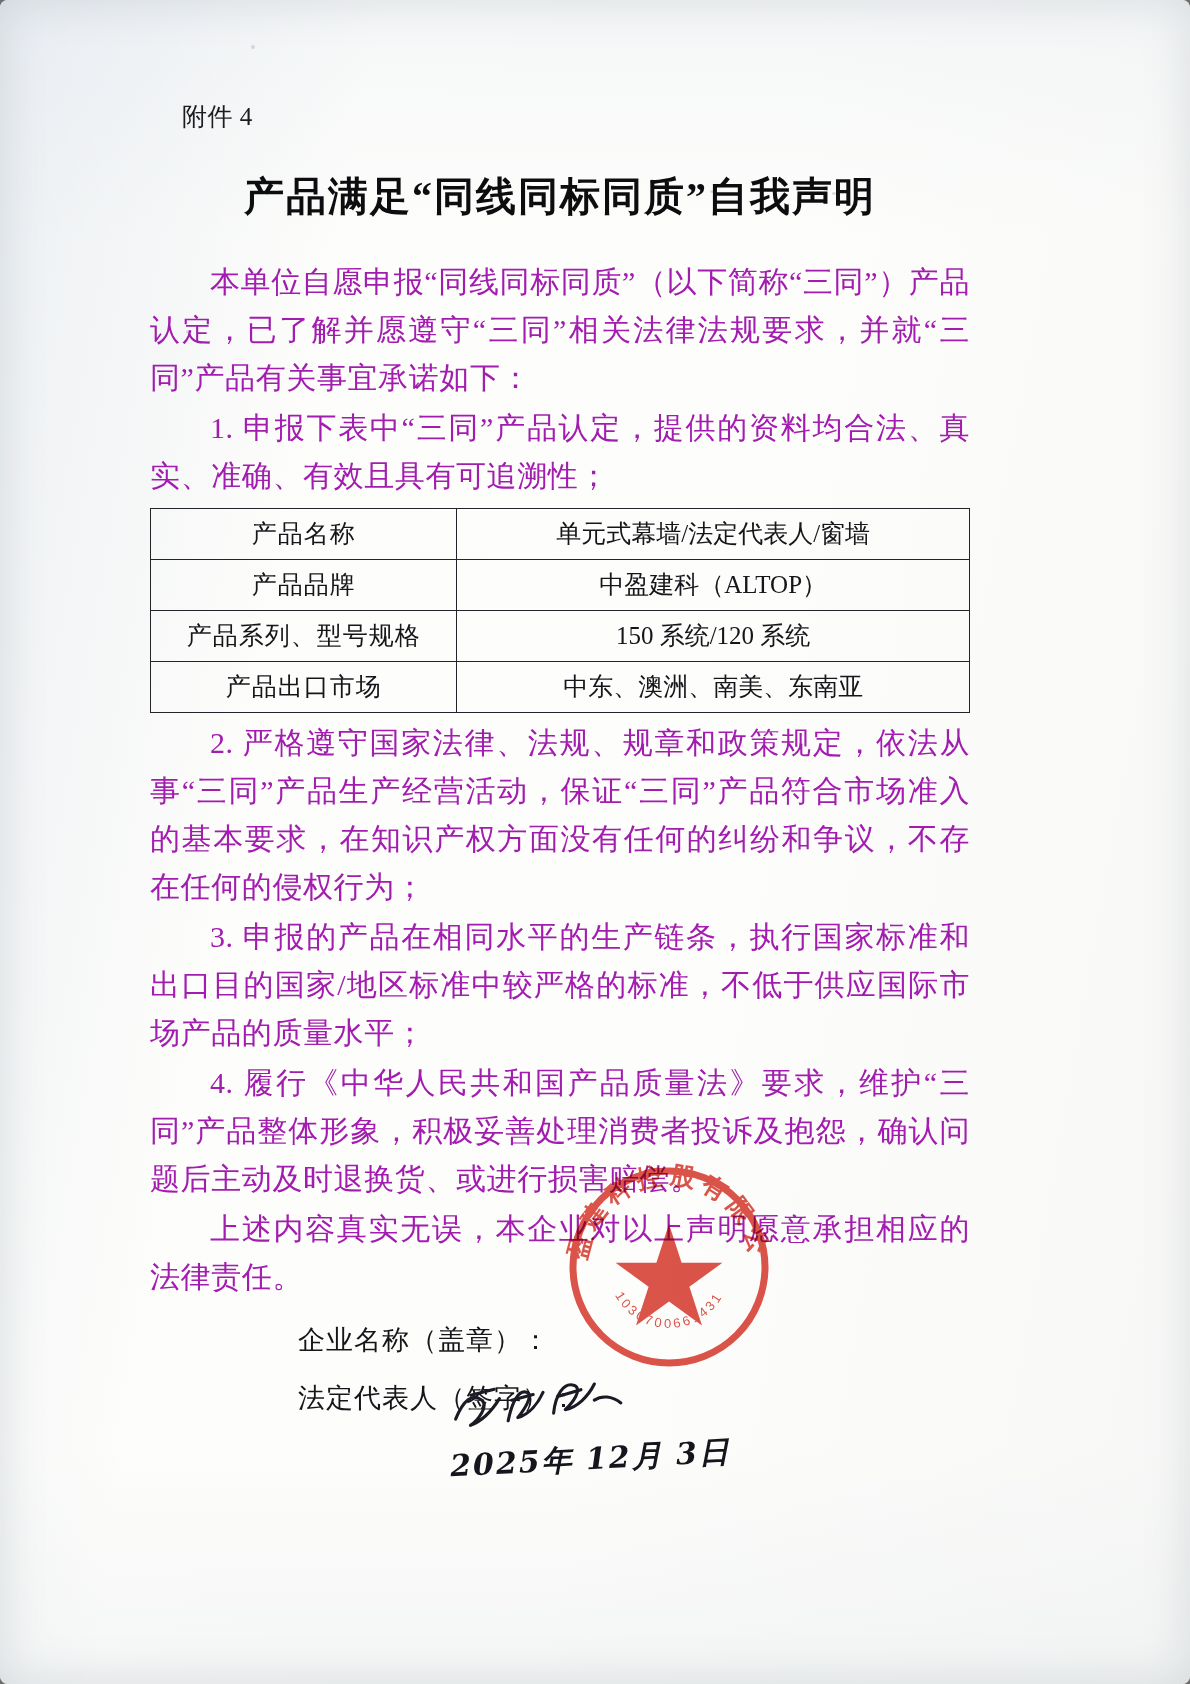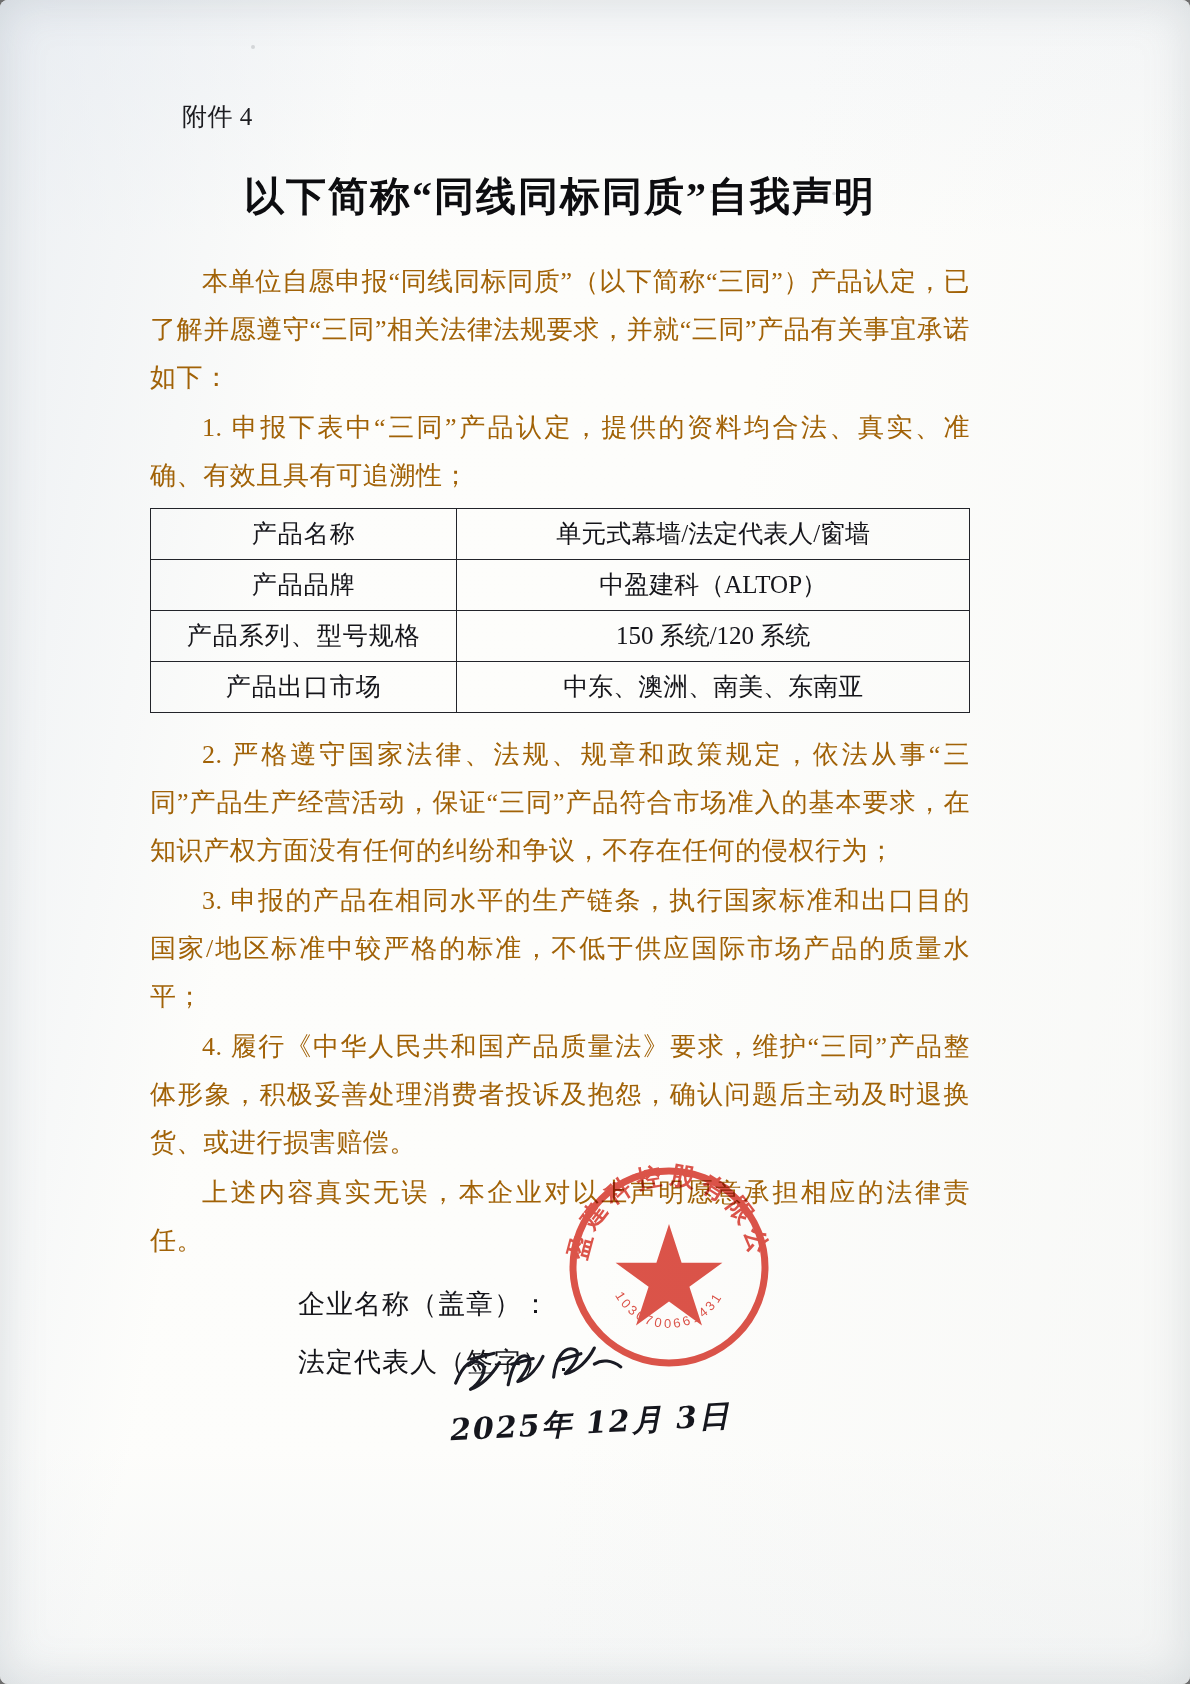--- a/index.html
+++ b/index.html
@@ -56,35 +56,35 @@
     letter-spacing: 2px;
     color: #0d0d10;
     font-family: "Liberation Serif", "DejaVu Serif", serif;
   }
 
   .body-block {
     margin-top: 34px;
   }
   p.para {
     margin: 0 0 2px 0;
-    font-size: 26px;
+    font-size: 30px;
     line-height: 48px;
     text-align: justify;
     text-justify: inter-ideograph;
     text-indent: 2em;
     letter-spacing: 0.6px;
-    color: #a16207;
+    color: #a21caf;
   }
   p.para.tight { margin-bottom: 0; }
 
   
   table.spec {
     width: 100%;
     border-collapse: collapse;
-    margin: 8px 0 18px 0;
+    margin: 8px 0 6px 0;
     table-layout: fixed;
   }
   table.spec td {
     border: 1.6px solid #22242a;
     text-align: center;
     vertical-align: middle;
     font-size: 25px;
     line-height: 42px;
     padding: 4px 6px;
     color: #15151a;
@@ -165,21 +165,21 @@
 
   <div class="speck" style="left:251px;top:45px;width:4px;height:4px;"></div>
   <div class="speck" style="left:710px;top:190px;width:4px;height:3px;"></div>
   <div class="speck" style="left:832px;top:192px;width:4px;height:3px;"></div>
   <div class="speck" style="left:186px;top:330px;width:5px;height:4px;"></div>
 
   <div class="sheet">
 
     <div class="attach-label">附件 4</div>
 
-    <h1 class="doc-title">以下简称“同线同标同质”自我声明</h1>
+    <h1 class="doc-title">产品满足“同线同标同质”自我声明</h1>
 
     <div class="body-block">
       <p class="para">本单位自愿申报“同线同标同质”（以下简称“三同”）产品认定，已了解并愿遵守“三同”相关法律法规要求，并就“三同”产品有关事宜承诺如下：</p>
       <p class="para tight">1. 申报下表中“三同”产品认定，提供的资料均合法、真实、准确、有效且具有可追溯性；</p>
     </div>
 
     <table class="spec">
       <tbody>
         <tr>
           <td class="k">产品名称</td>

